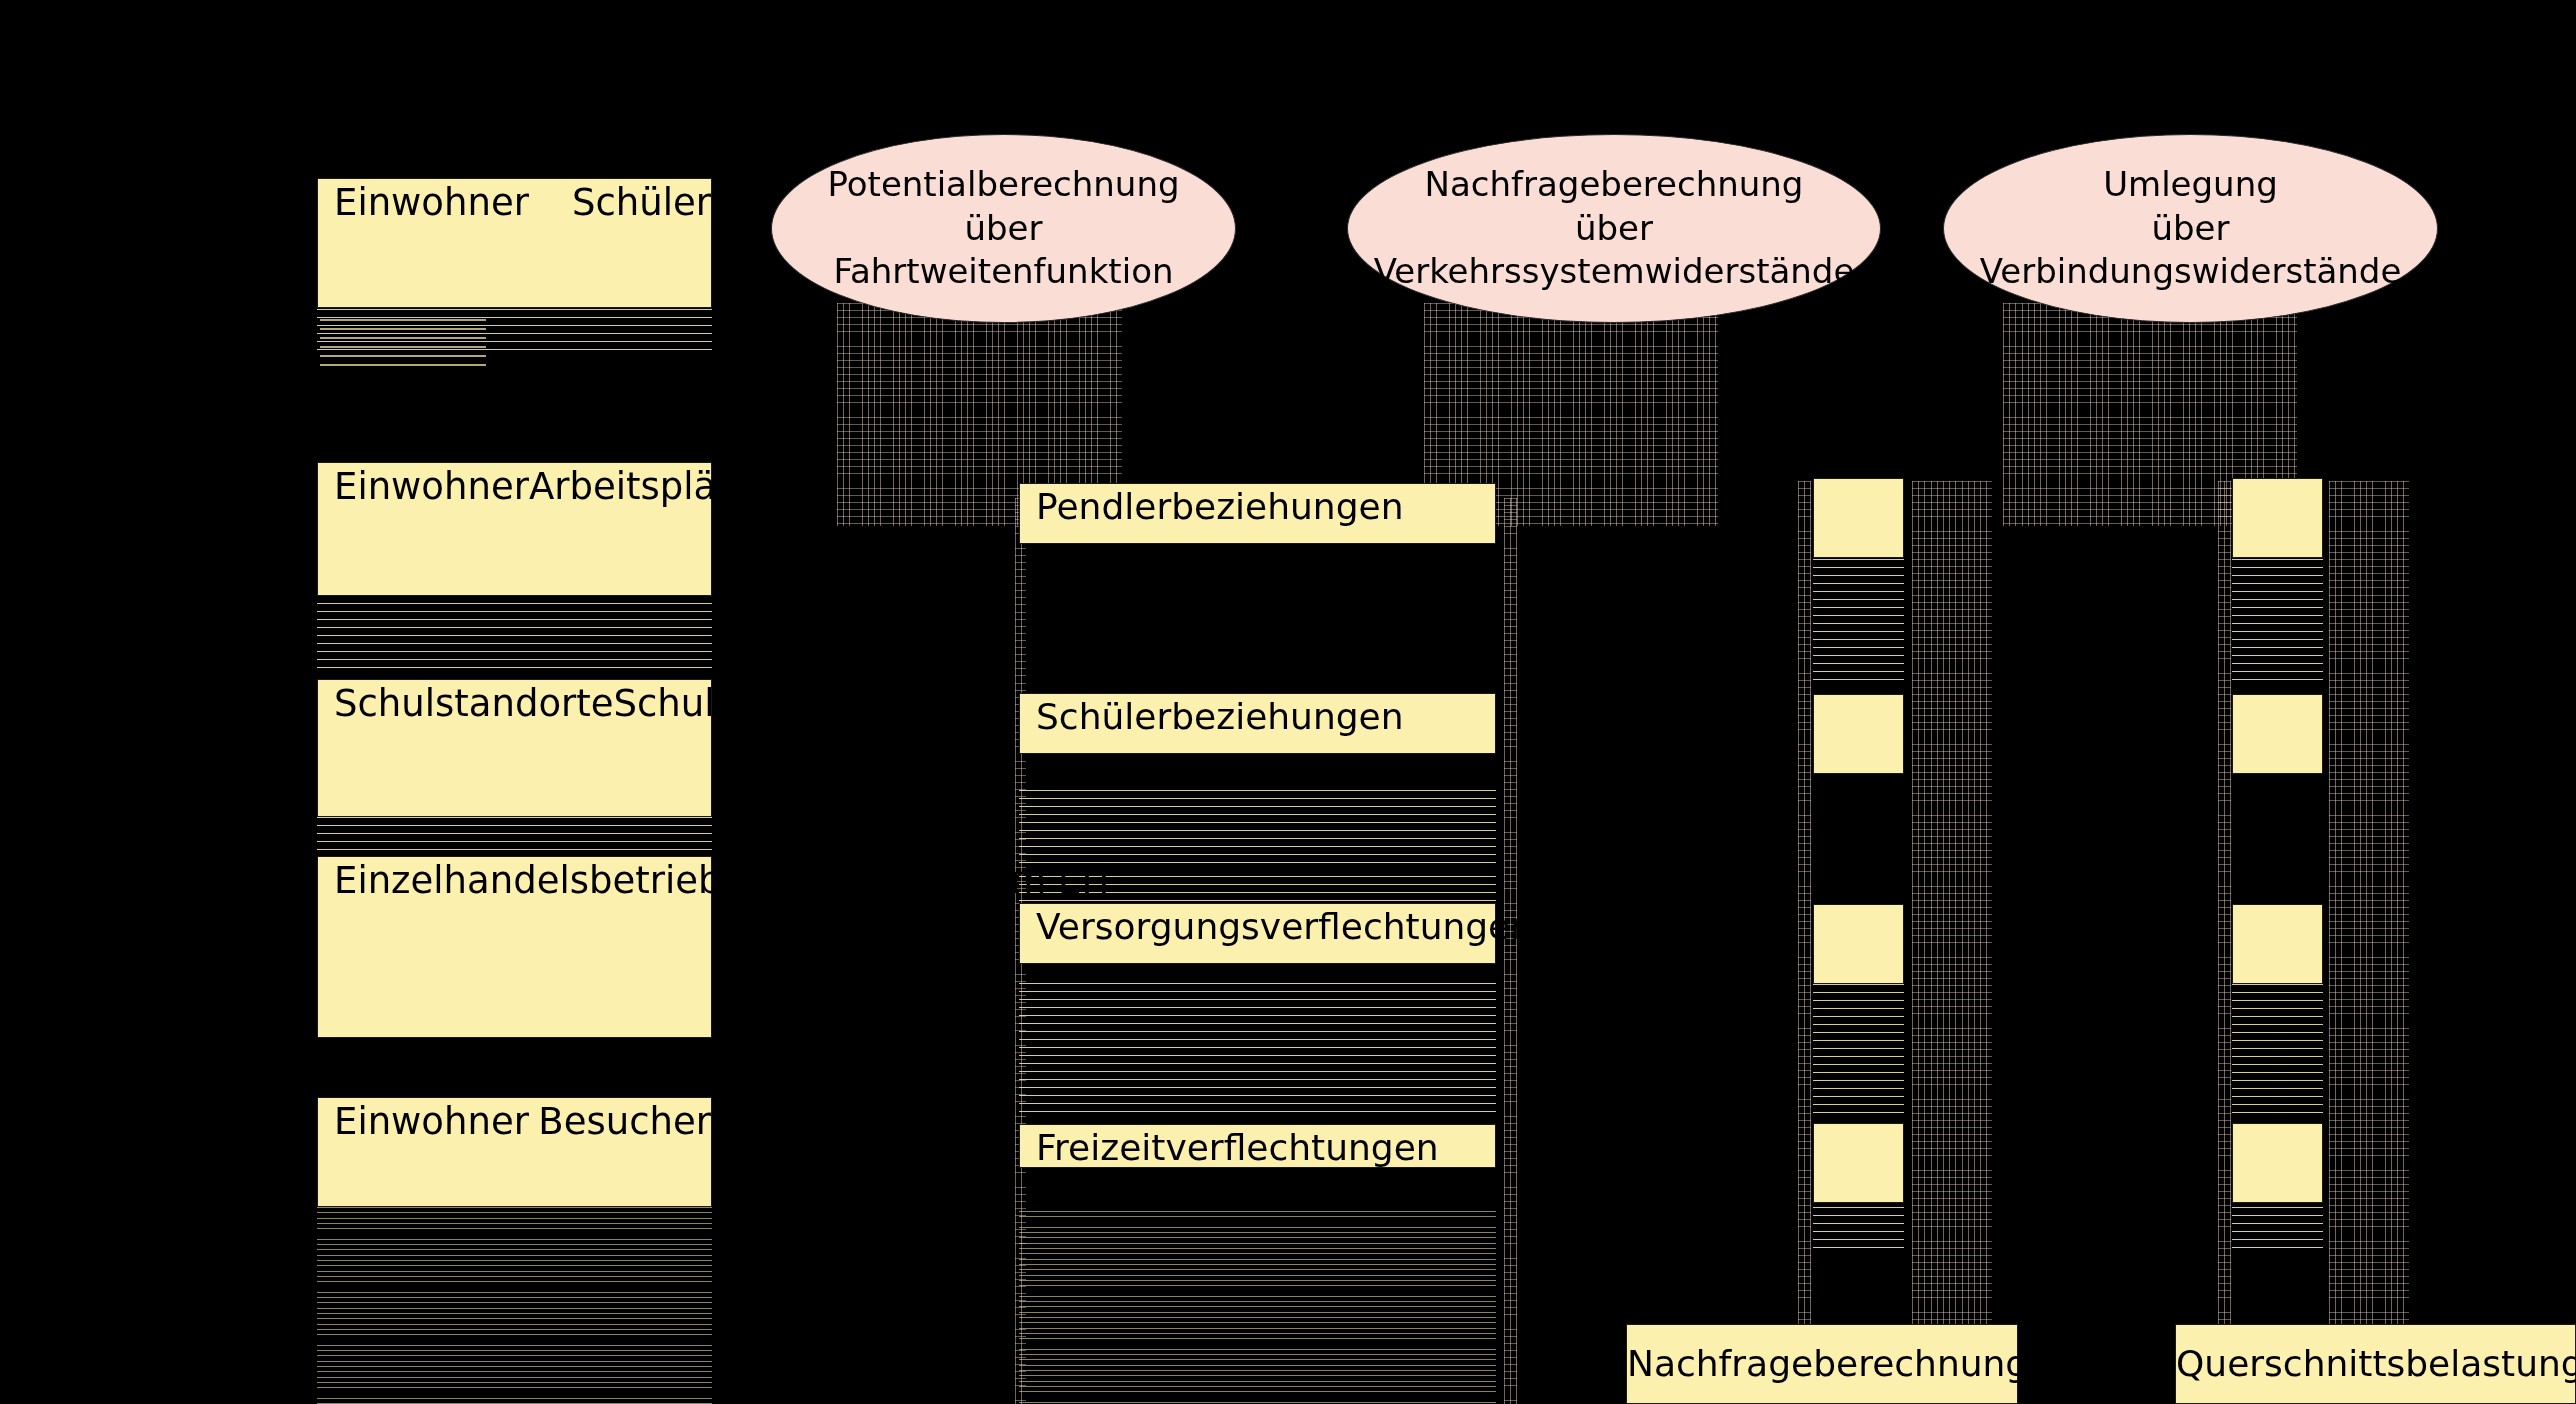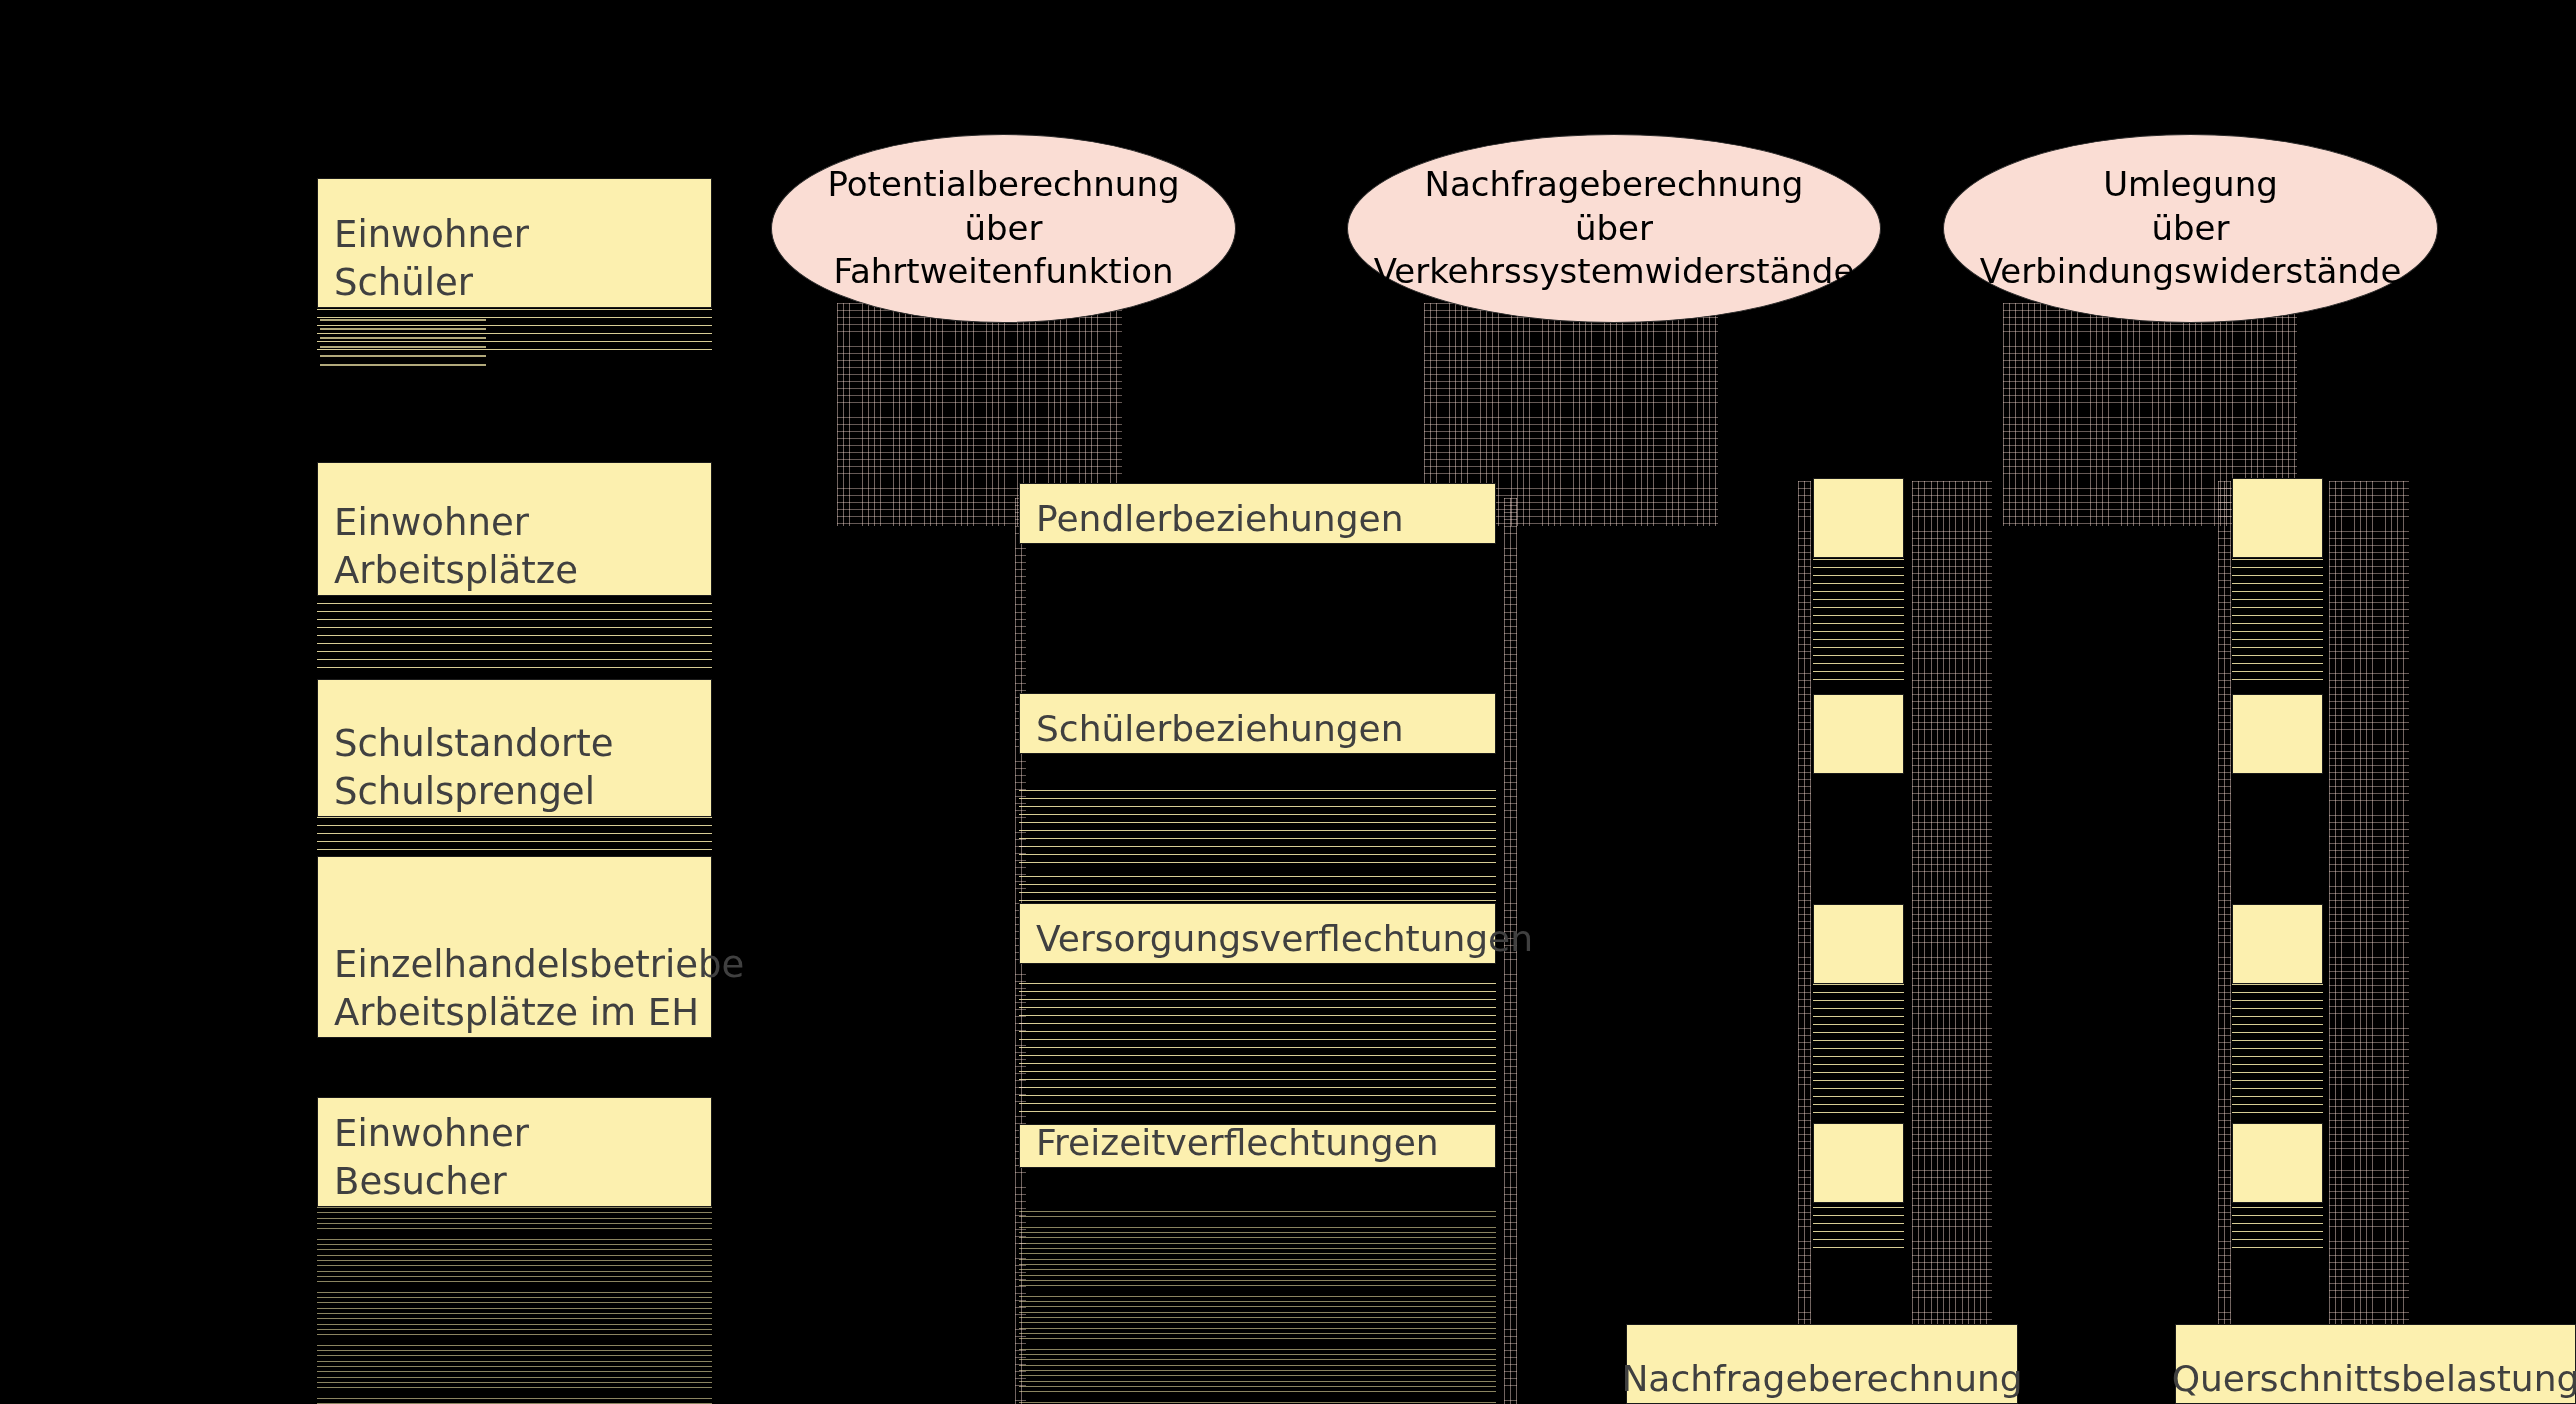--- a/index.html
+++ b/index.html
@@ -13,24 +13,24 @@
     height: 1405px;
     background: #000000;
     font-family: "DejaVu Sans", "Liberation Sans", sans-serif;
     overflow: hidden;
   }
   .node {
     position: absolute;
     box-sizing: border-box;
     background: #FCF0AF;
     border: 0.9px solid #1a1a1a;
-    color: #404040;
+    color: #000000;
     display: flex;
-    flex-direction: column;
-    justify-content: flex-end;
+    flex-direction: row;
+    justify-content: space-between;
     white-space: nowrap;
   }
   .node .line {
     display: block;
     line-height: 1.30;
   }
   .node.pad-left { padding-left: 16px; }
   .node.centered { align-items: center; text-align: center; }
   .node.empty { }
 

